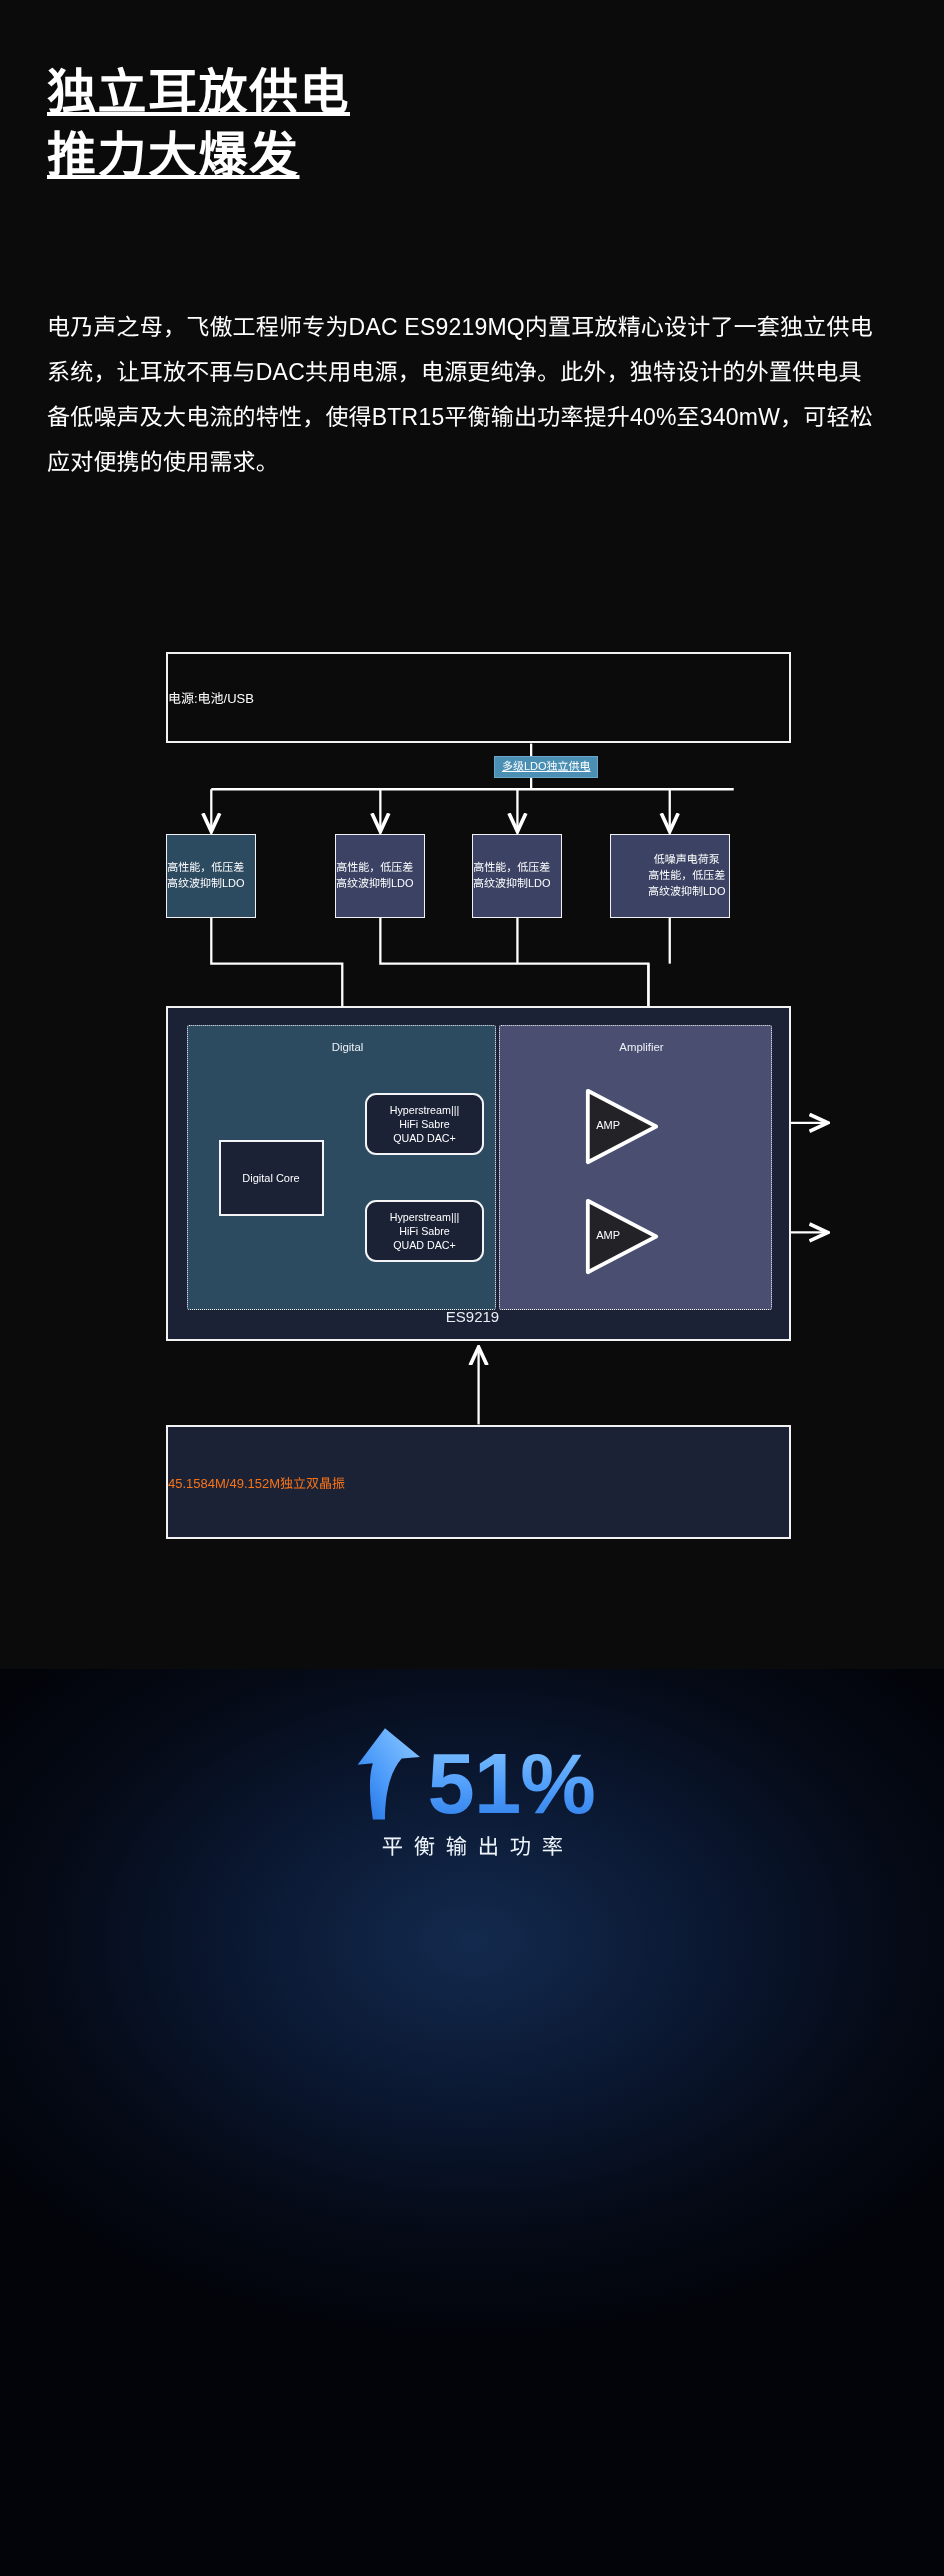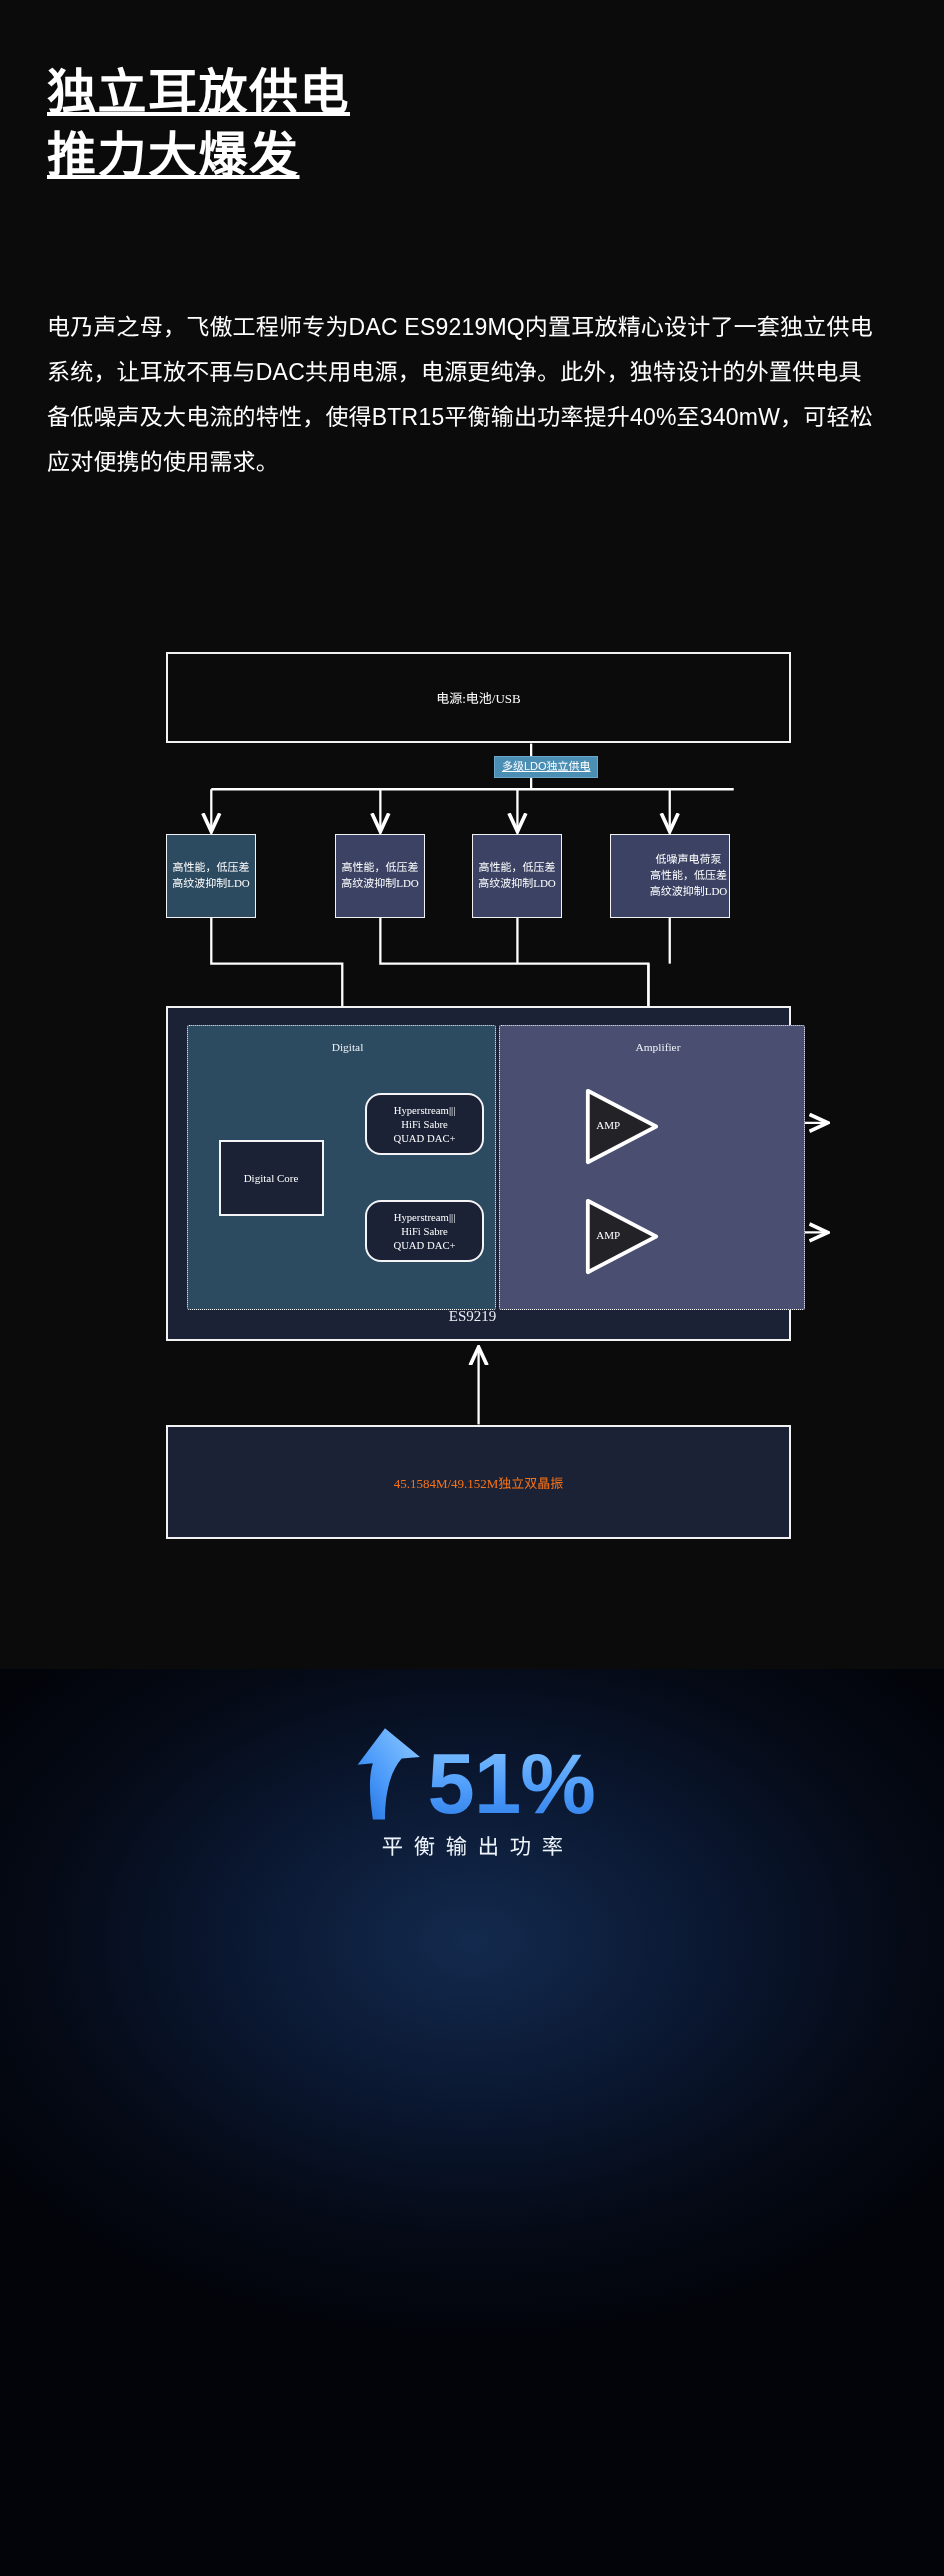--- a/index.html
+++ b/index.html
@@ -28,23 +28,22 @@
     font-size:23px; line-height:1.96; color:#ffffff;
     letter-spacing:0.2px; text-align:left;
   }
 
   
   .diagram{
     position:absolute; left:0; top:640px; width:945px; height:990px;
   }
   .dg-box{
     position:absolute; border:2.3px solid #f2f2f2;
-    display:flex; align-items:center; justify-content:center;
+    display:flex; align-items:center; 
     text-align:center;
-    font-family:Liberation Serif, serif;
   }
 
   
   .box-power{
     left:166px; top:12.2px; width:625px; height:91px;
     background:#0b0b0c; font-size:13px; color:#fff;
   }
 
   
   .badge-ldo{
@@ -81,39 +80,39 @@
   
   .sec{
     position:absolute; border:1.9px dotted #ffffff;
     border-radius:2.3px;
   }
   .sec-digital{
     left:19px; top:17px; width:309px; height:285px;
     background:#2c4a60;
   }
   .sec-amp{
-    left:331px; top:17px; width:306px; height:285px;
+    left:331px; top:17px; width:273px; height:285px;
     background:#4a4f72;
   }
   .sec-title{
     position:absolute; left:12px; right:0; top:15.2px;
     text-align:center; font-size:11.4px; color:#eef2f7;
   }
 
   
   .box-core{
     position:absolute; left:30.5px; top:114px; width:105px; height:76px;
     background:#1b2236; border:2.3px solid #f4f4f6;
     display:flex; align-items:center; justify-content:center;
     font-size:11px; color:#fff;
   }
   
   .box-dac{
     position:absolute; left:177px; width:119px; height:62px;
-    background:#1b2236; border:2.3px solid #f4f4f6; border-radius:16px;
+    background:#1b2236; border:2.3px solid #f4f4f6; border-radius:11px;
     display:flex; flex-direction:column; align-items:center;
     justify-content:center; font-size:10.7px; line-height:1.32; color:#fff;
   }
   .box-dac.d1{ top:67px; }
   .box-dac.d2{ top:174px; }
 
   
   .amp{
     position:absolute; left:84px; width:76px; height:79px;
   }

